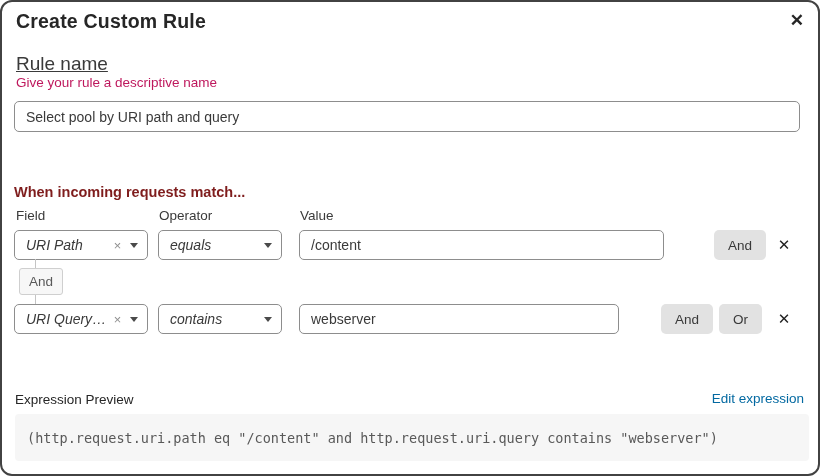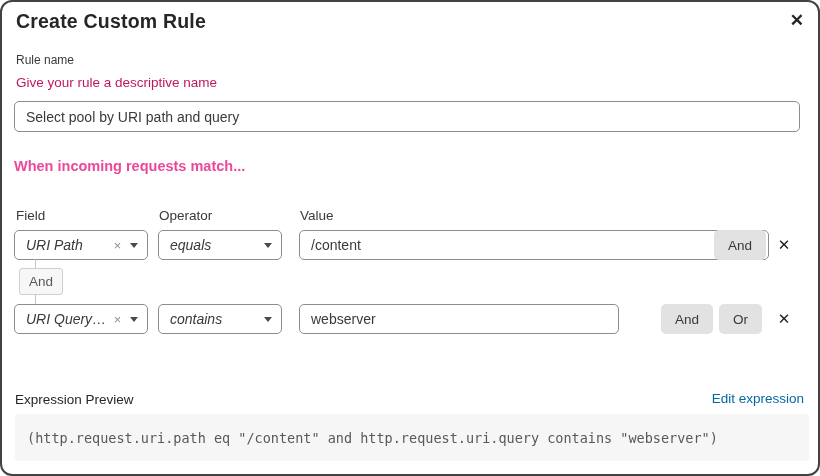--- a/index.html
+++ b/index.html
@@ -16,33 +16,33 @@
     position:absolute; left:14px; top:8px;
     font-size:19.5px; font-weight:700; color:#262626; letter-spacing:.2px;
   }
   .close-btn {
     position:absolute; right:8px; top:4px;
     background:none; border:none; cursor:pointer;
     font-size:17px; font-weight:700; color:#262626; line-height:1;
     padding:6px;
   }
 
-  .rule-name-label { position:absolute; left:14px; top:51px; font-size:12px; color:#3a3a3a; }
+  .rule-name-label { position:absolute; left:14px; top:51px; font-size:19px; color:#3a3a3a;text-decoration:underline; }
   .rule-name-helper { position:absolute; left:14px; top:73px; font-size:13.5px; color:#be185d; }
   .text-input {
     position:absolute; background:#fff;
     border:1px solid #8d8d8d; border-radius:5px;
     font-family:"Liberation Sans","DejaVu Sans",sans-serif;
     font-size:14px; color:#3a3a3a; padding:0 11px; outline:none;
   }
   .rule-name-input { left:12px; top:99px; width:786px; height:31px; }
 
   .match-heading {
-    position:absolute; left:12px; top:156px;
-    font-size:14.5px; font-weight:700; color:#ec4899;
+    position:absolute; left:12px; top:182px;
+    font-size:14.5px; font-weight:700; color:#7f1d1d;
   }
 
   .col-label { position:absolute; top:206px; font-size:13.5px; color:#3a3a3a; }
   .col-field    { left:14px; }
   .col-operator { left:157px; }
   .col-value    { left:298px; }
 
   .select {
     position:absolute; height:30px; background:#fff;
     border:1px solid #8d8d8d; border-radius:5px;
@@ -56,21 +56,21 @@
   .caret {
     width:0; height:0; flex:0 0 auto;
     border-left:4.5px solid transparent; border-right:4.5px solid transparent;
     border-top:5.5px solid #4a4a4a;
   }
 
   .row1 { top:228px; }
   .row2 { top:302px; }
   .field-select    { left:12px;  width:134px; }
   .operator-select { left:156px; width:124px; }
-  .value-input-1   { left:297px; top:228px; width:470px; height:30px; }
+  .value-input-1   { left:297px; top:228px; width:365px; height:30px; }
   .value-input-2   { left:297px; top:302px; width:320px; height:30px; }
 
   .gray-btn {
     position:absolute; height:30px; padding:0 14px;
     background:#e2e2e2; border:none; border-radius:5px;
     font-family:"Liberation Sans","DejaVu Sans",sans-serif;
     font-size:13.5px; color:#3a3a3a; cursor:pointer;
   }
   .and-btn-1 { left:712px; top:228px; }
   .and-btn-2 { left:659px; top:302px; }

